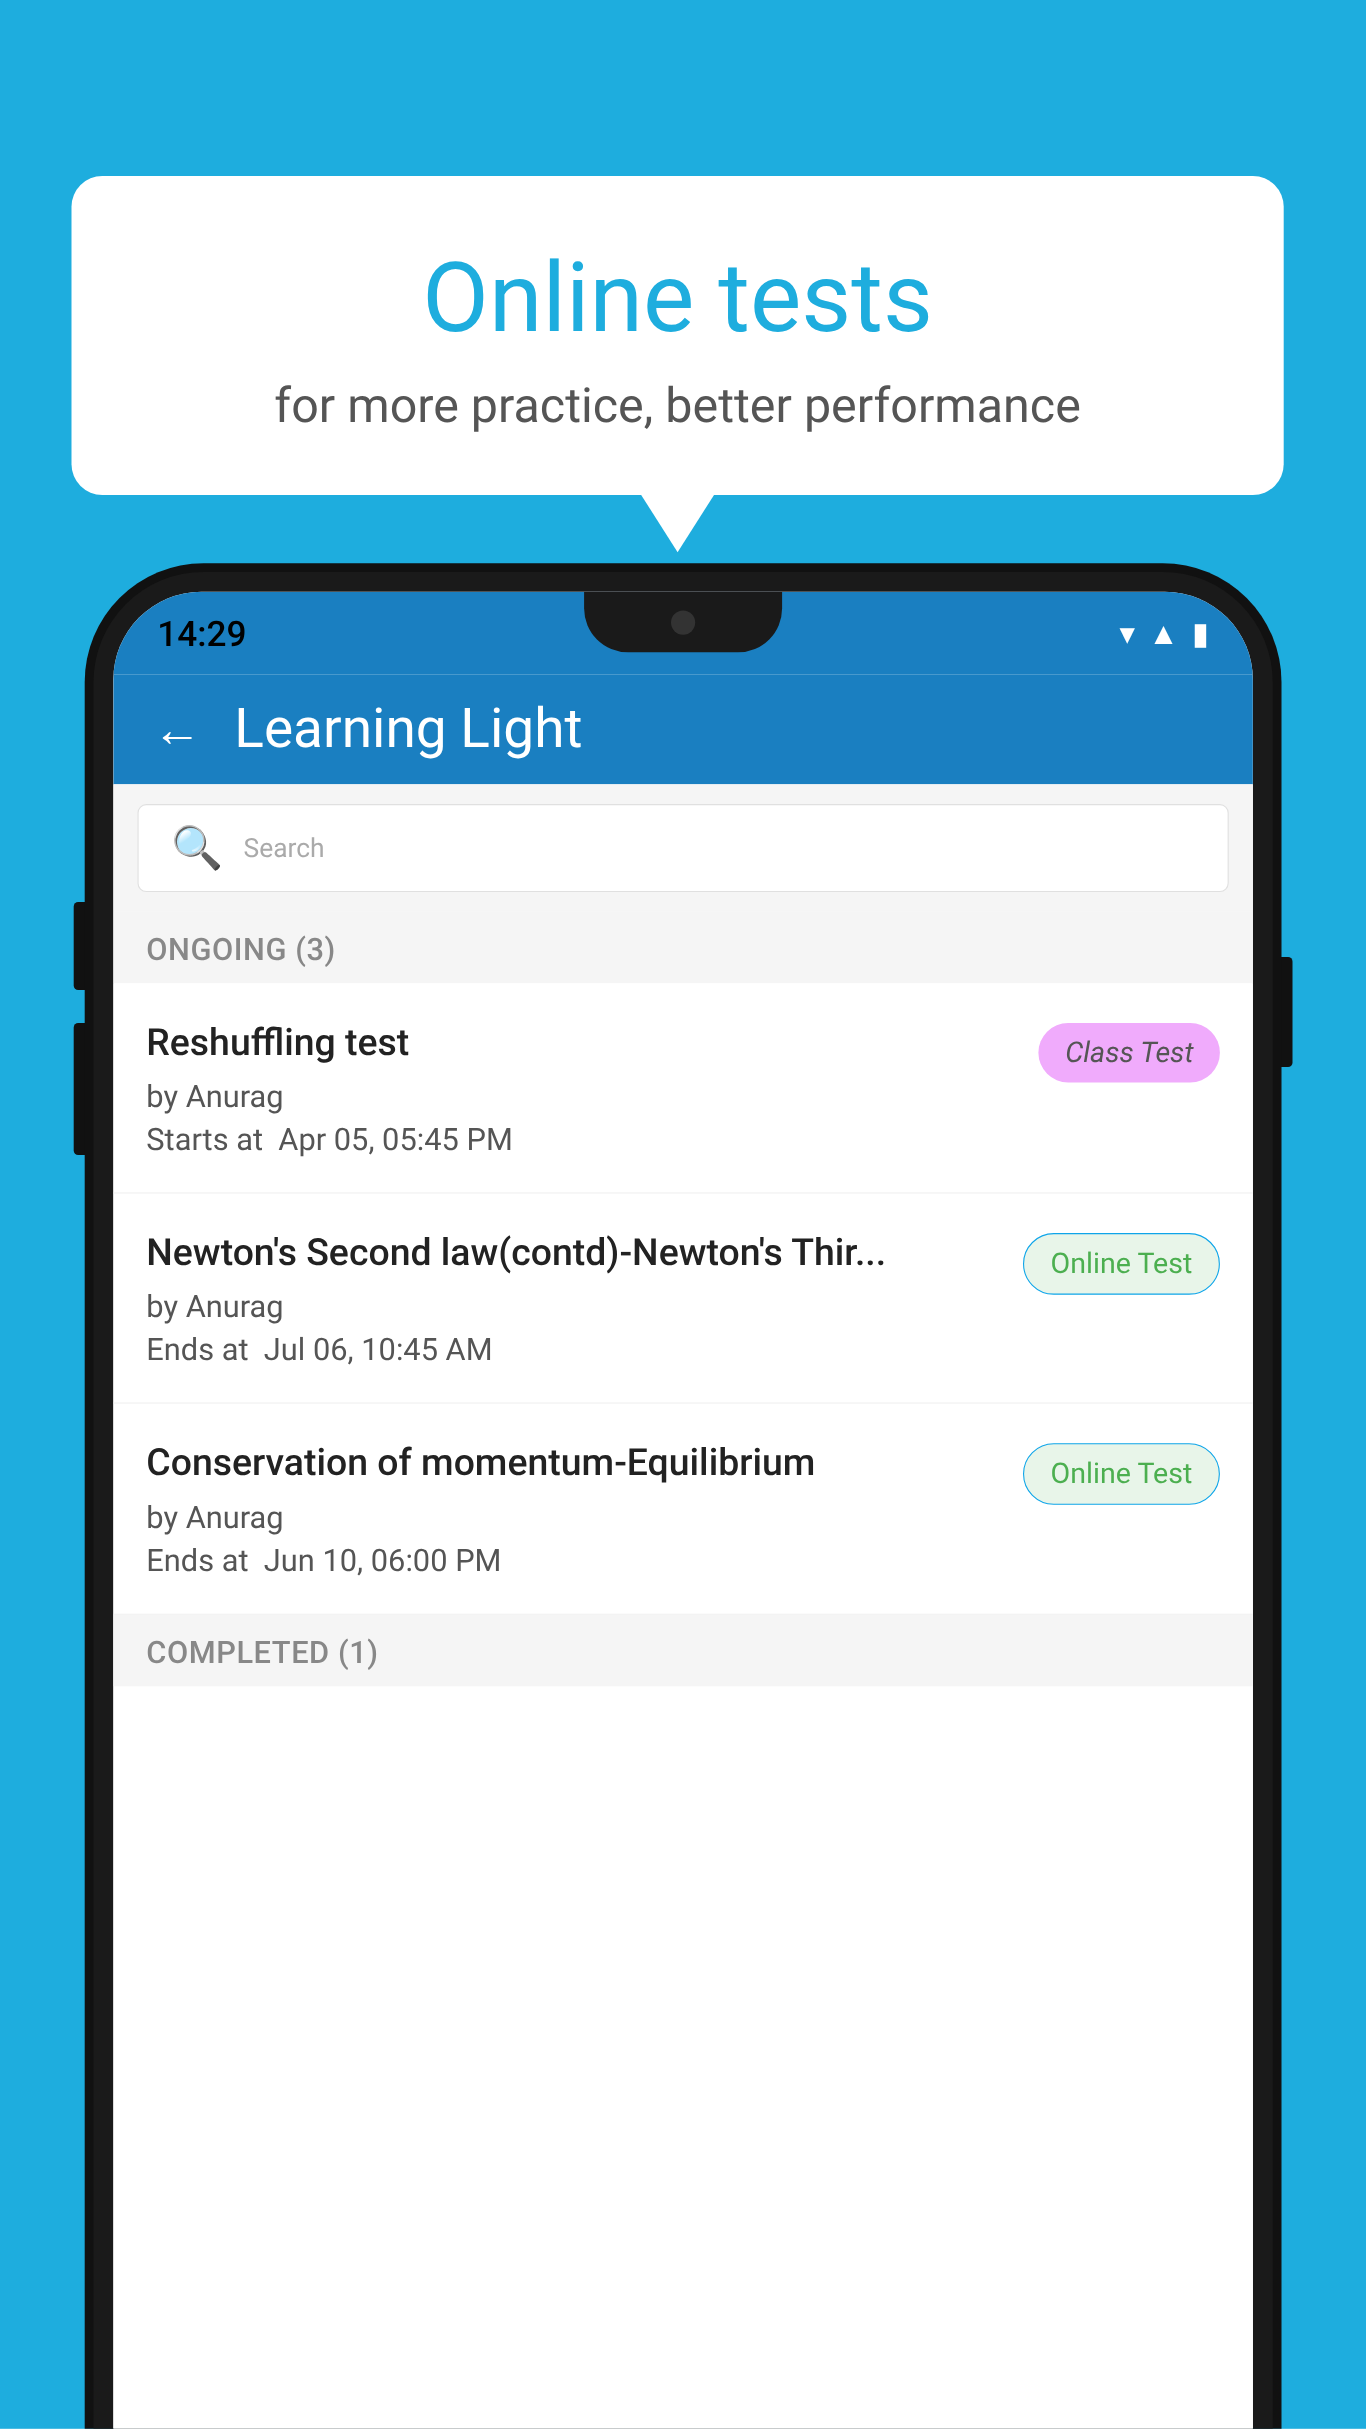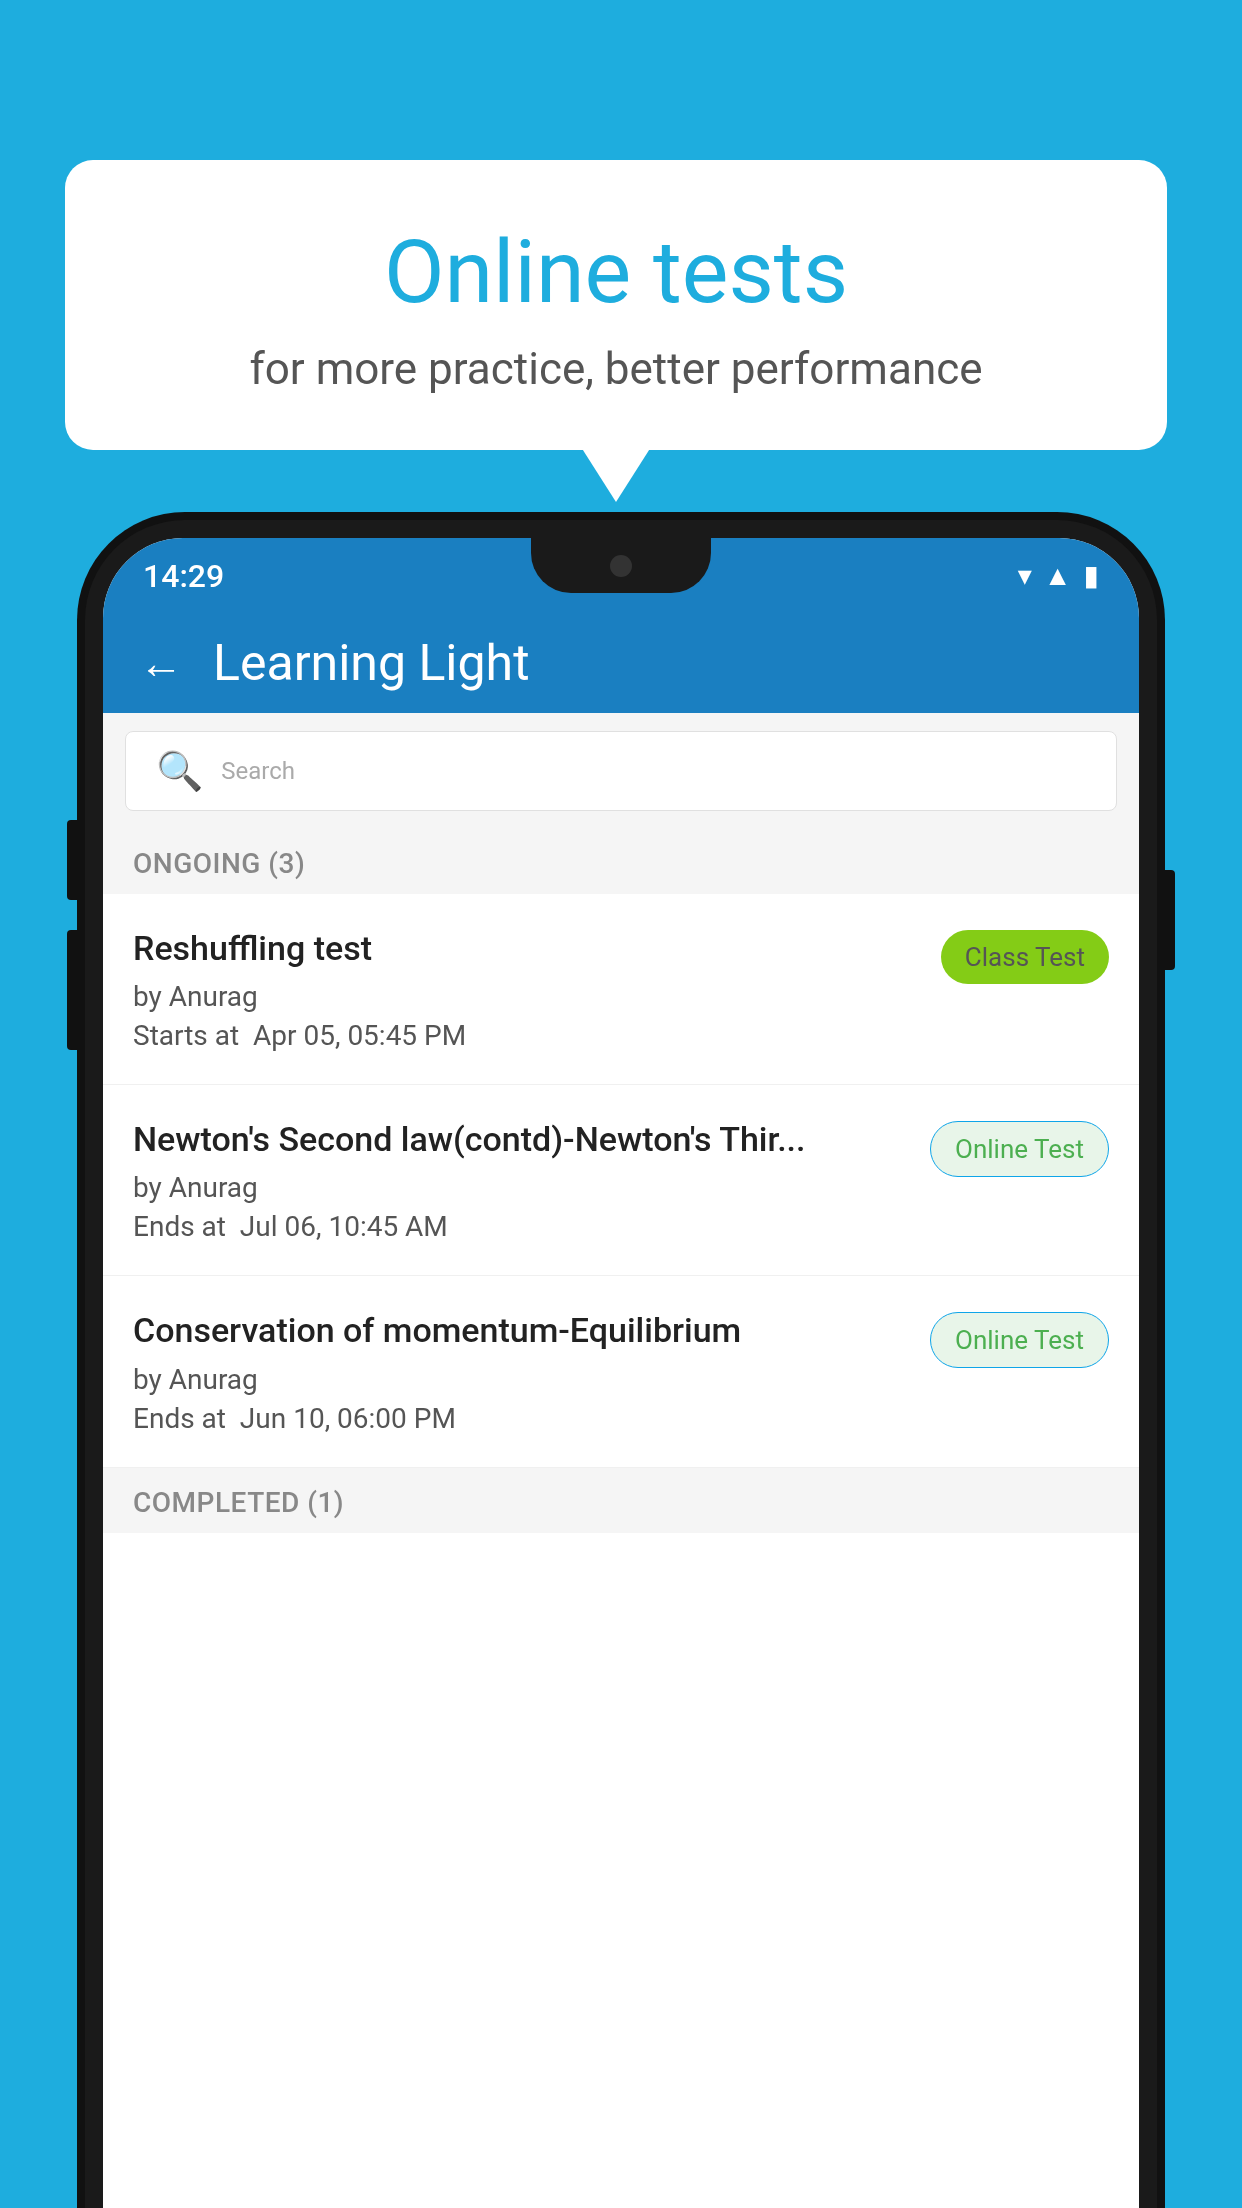--- a/index.html
+++ b/index.html
@@ -94,21 +94,21 @@
       align-items: center;
       justify-content: center;
     }
     .camera-dot {
       width: 22px;
       height: 22px;
       background: #333;
       border-radius: 50%;
     }
     .status-time {
-      color: #ffffff;
+      color: #000000;
       font-size: 32px;
       font-weight: 500;
     }
     .status-icons {
       display: flex;
       align-items: center;
       gap: 12px;
     }
     .wifi-icon, .signal-icon, .battery-icon {
       color: white;
@@ -242,22 +242,23 @@
     .test-badge {
       padding: 12px 24px;
       border-radius: 30px;
       font-size: 26px;
       font-weight: 400;
       white-space: nowrap;
       flex-shrink: 0;
       margin-top: 4px;
     }
     .badge-class {
-      background: #84cc16;
+      background: #f0abfc;
       color: #555;
+      font-style: italic;
     }
     .badge-online {
       background: #e8f5e9;
       color: #4caf50;
       border: 1px solid #0ea5e9;
     }
 
     
     .completed-section {
       background: #f5f5f5;

